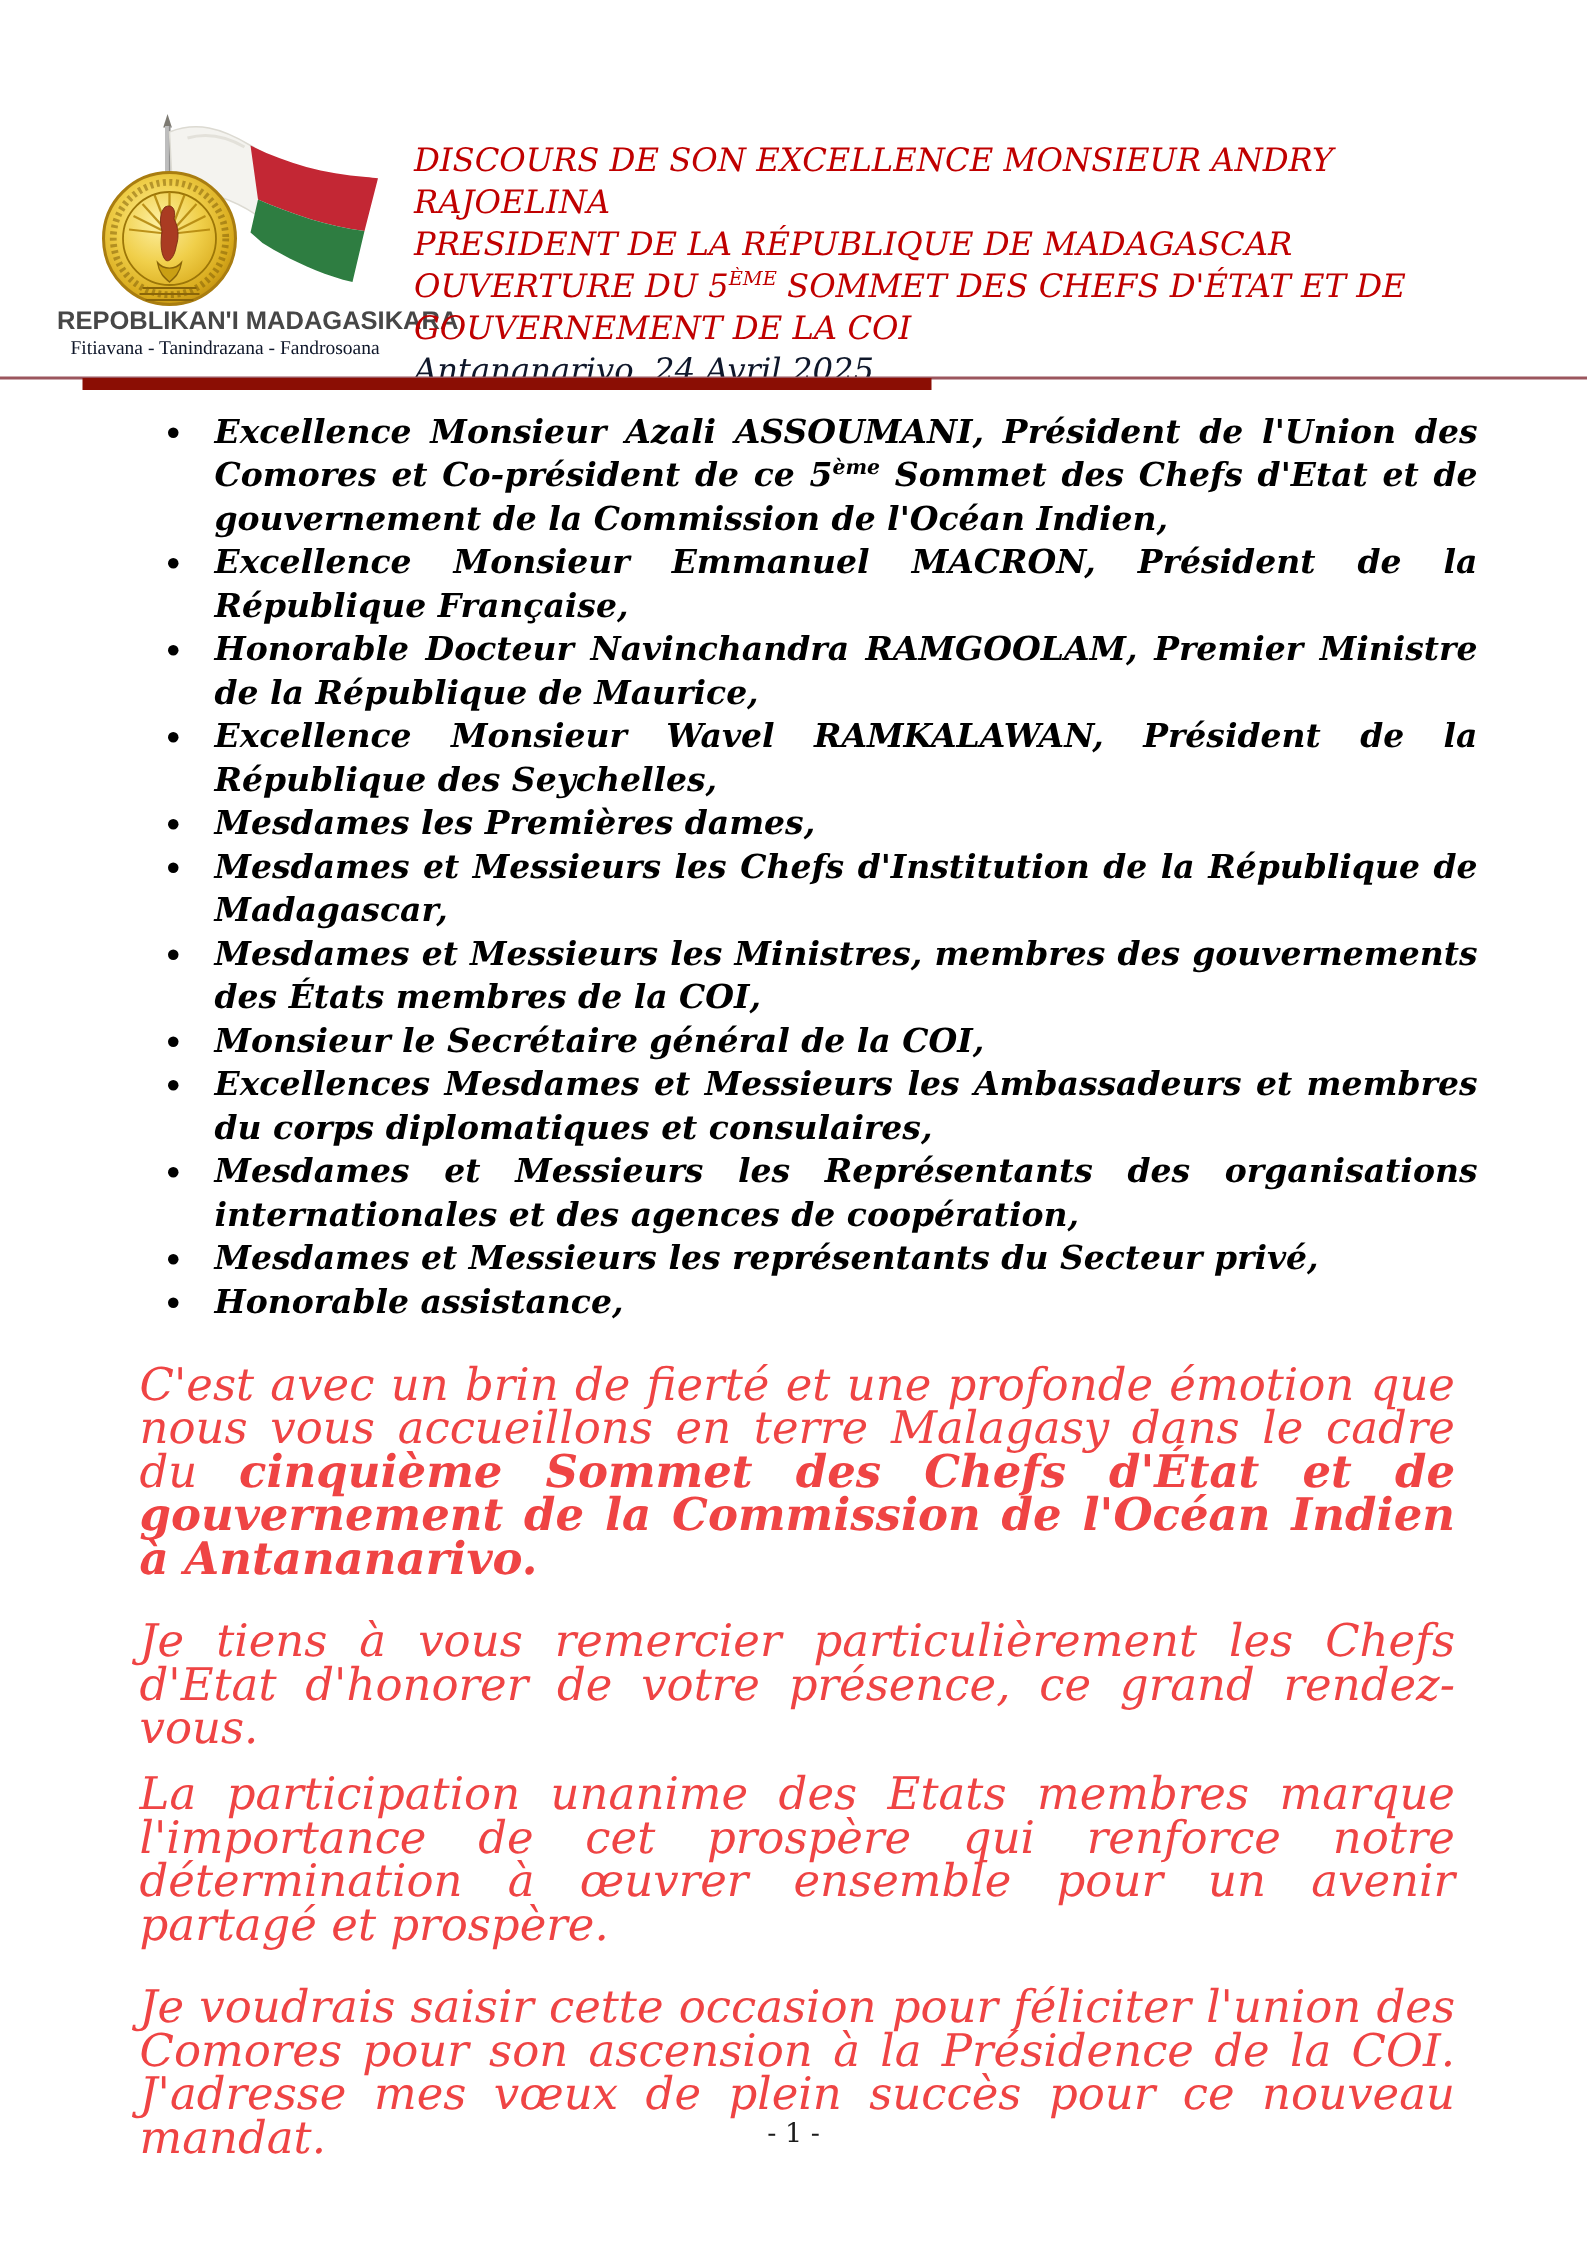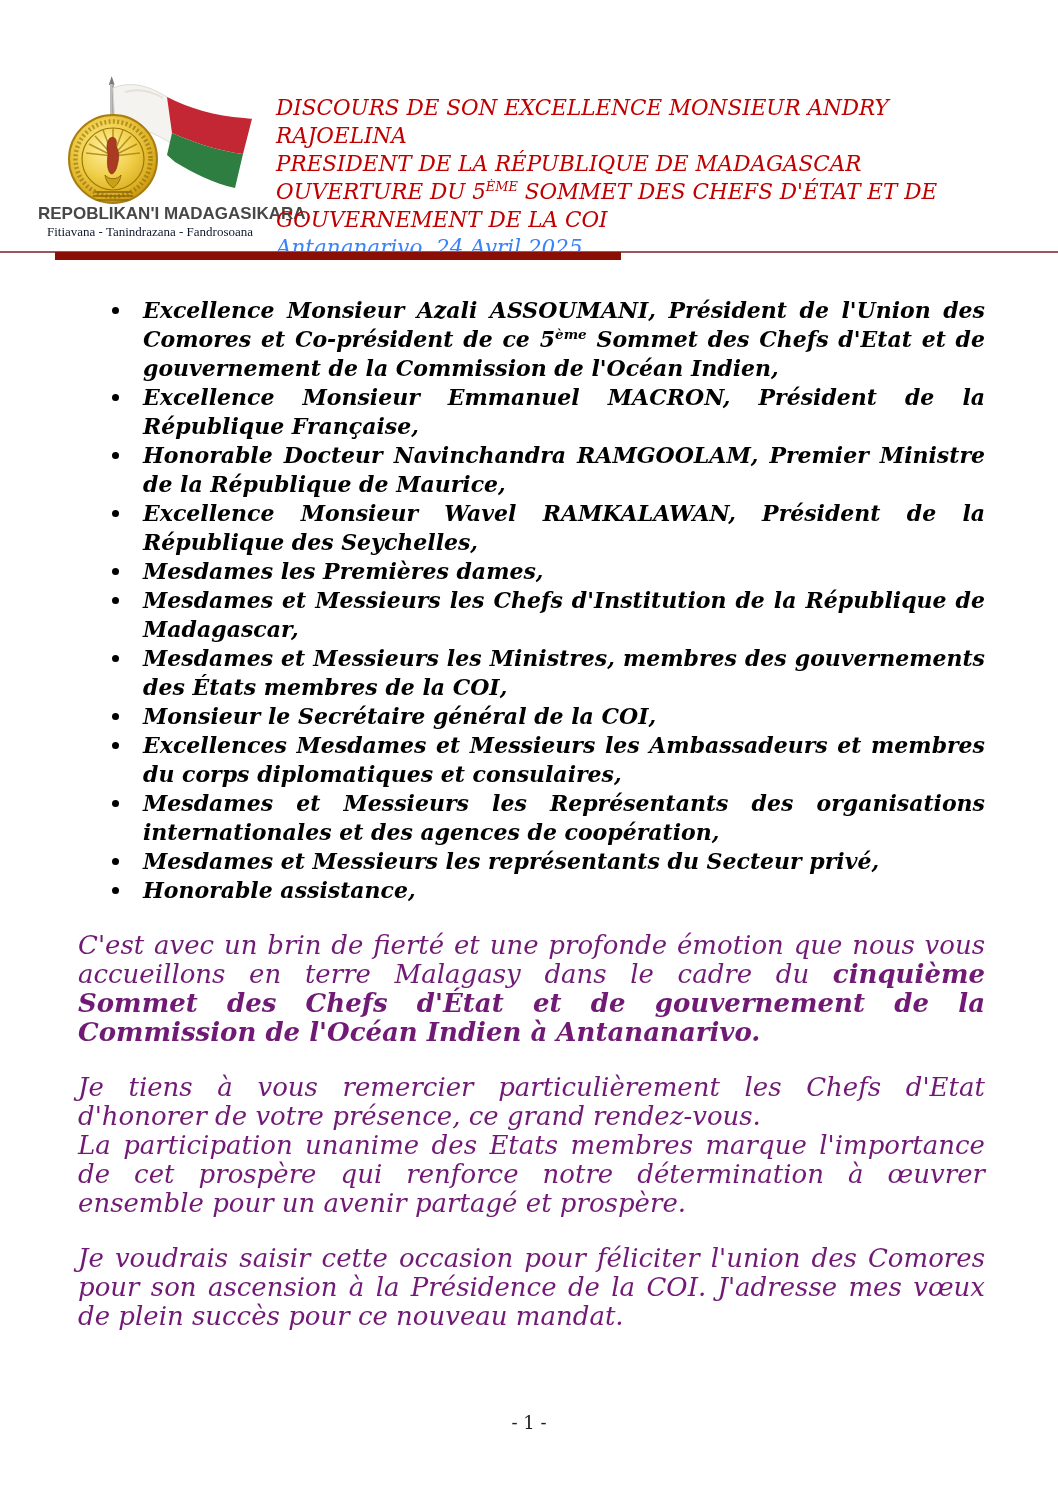--- a/index.html
+++ b/index.html
@@ -25,44 +25,44 @@
     color: #474747; white-space: nowrap; margin-top: -4px;
   }
   .logo-motto {
     font-family: Liberation Serif, serif;
     font-size: 13px; line-height: 16px;
     color: #0f172a; white-space: nowrap;
   }
   .title-block { padding-top: 18px; font-style: italic; font-weight: normal; }
   .title-line { font-size: 21.5px; line-height: 28px; color: var(--title-red); }
   .title-line sup { font-size: 0.6em; line-height: 0; }
-  .date-line  { font-size: 21.5px; line-height: 28px; color: #3b82f6; }
+  .date-line  { font-size: 21.5px; line-height: 28px; color: #0f172a; }
 
   
   .rule-thin  { position: absolute; top: 251px; left: 0; width: 1058px; height: 2px; background: var(--rule-line); }
   .rule-thick { position: absolute; top: 252px; left: 55px; width: 566px; height: 8px; background: var(--rule-bar); }
 
   
   .content {
-    position: absolute; top: 296px; left: 78px; width: 907px;
+    position: absolute; top: 274px; left: 78px; width: 907px;
     font-style: italic;
   }
   ul.bullets { list-style: none; margin: 0; padding: 0; font-weight: bold; }
   ul.bullets li {
     position: relative; padding-left: 65px;
     font-size: 22px; line-height: 29px; text-align: justify;
   }
   ul.bullets li::before {
     content: ""; position: absolute; left: 34px; top: 11px;
     width: 7px; height: 7px; border-radius: 50%; background: #000;
   }
   ul.bullets sup { font-size: 0.62em; line-height: 0; }
   .para {
-    font-size: 26px; line-height: 29px; text-align: justify;
-    margin: 0; color: #701a75;
+    font-size: 30px; line-height: 29px; text-align: justify;
+    margin: 15px; color: #ef4444;
   }
   .gap { margin-top: 26px; }
   .b { font-weight: bold; }
 
   
   .footer {
     position: absolute; top: 1412px; left: 0; width: 1058px;
     text-align: center; font-style: normal;
     font-size: 18px; color: #1c1c1c;
   }

